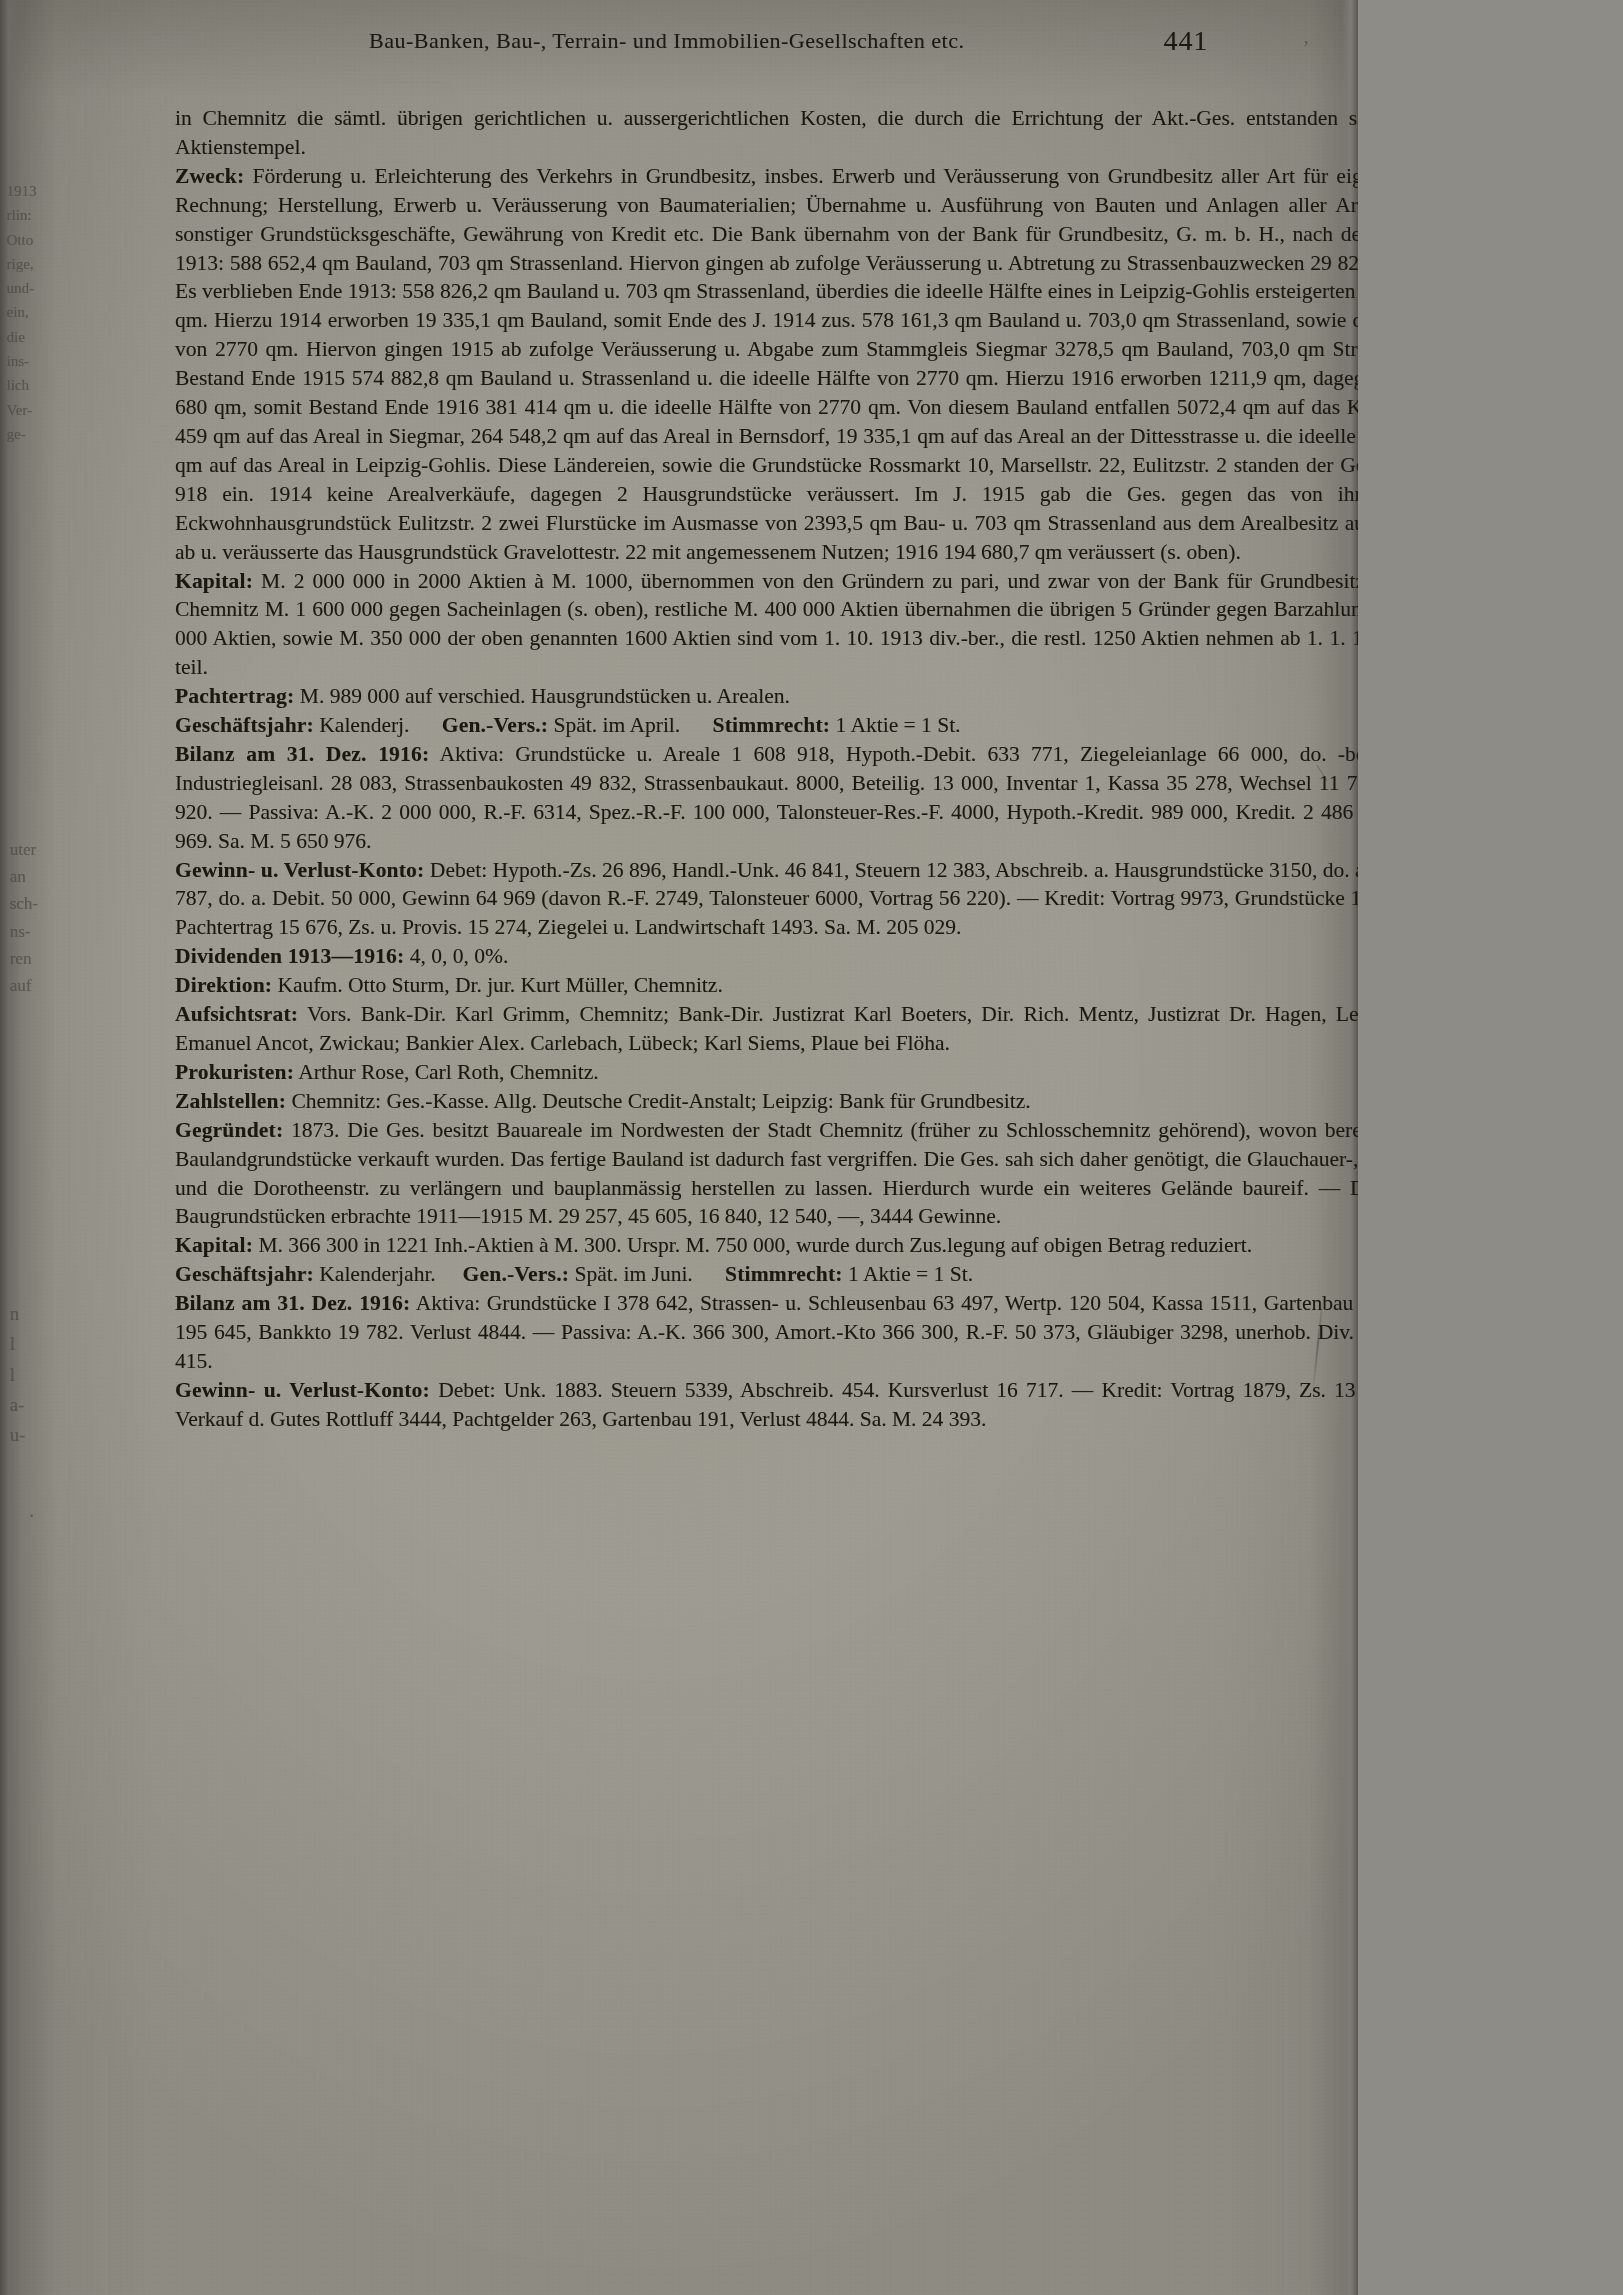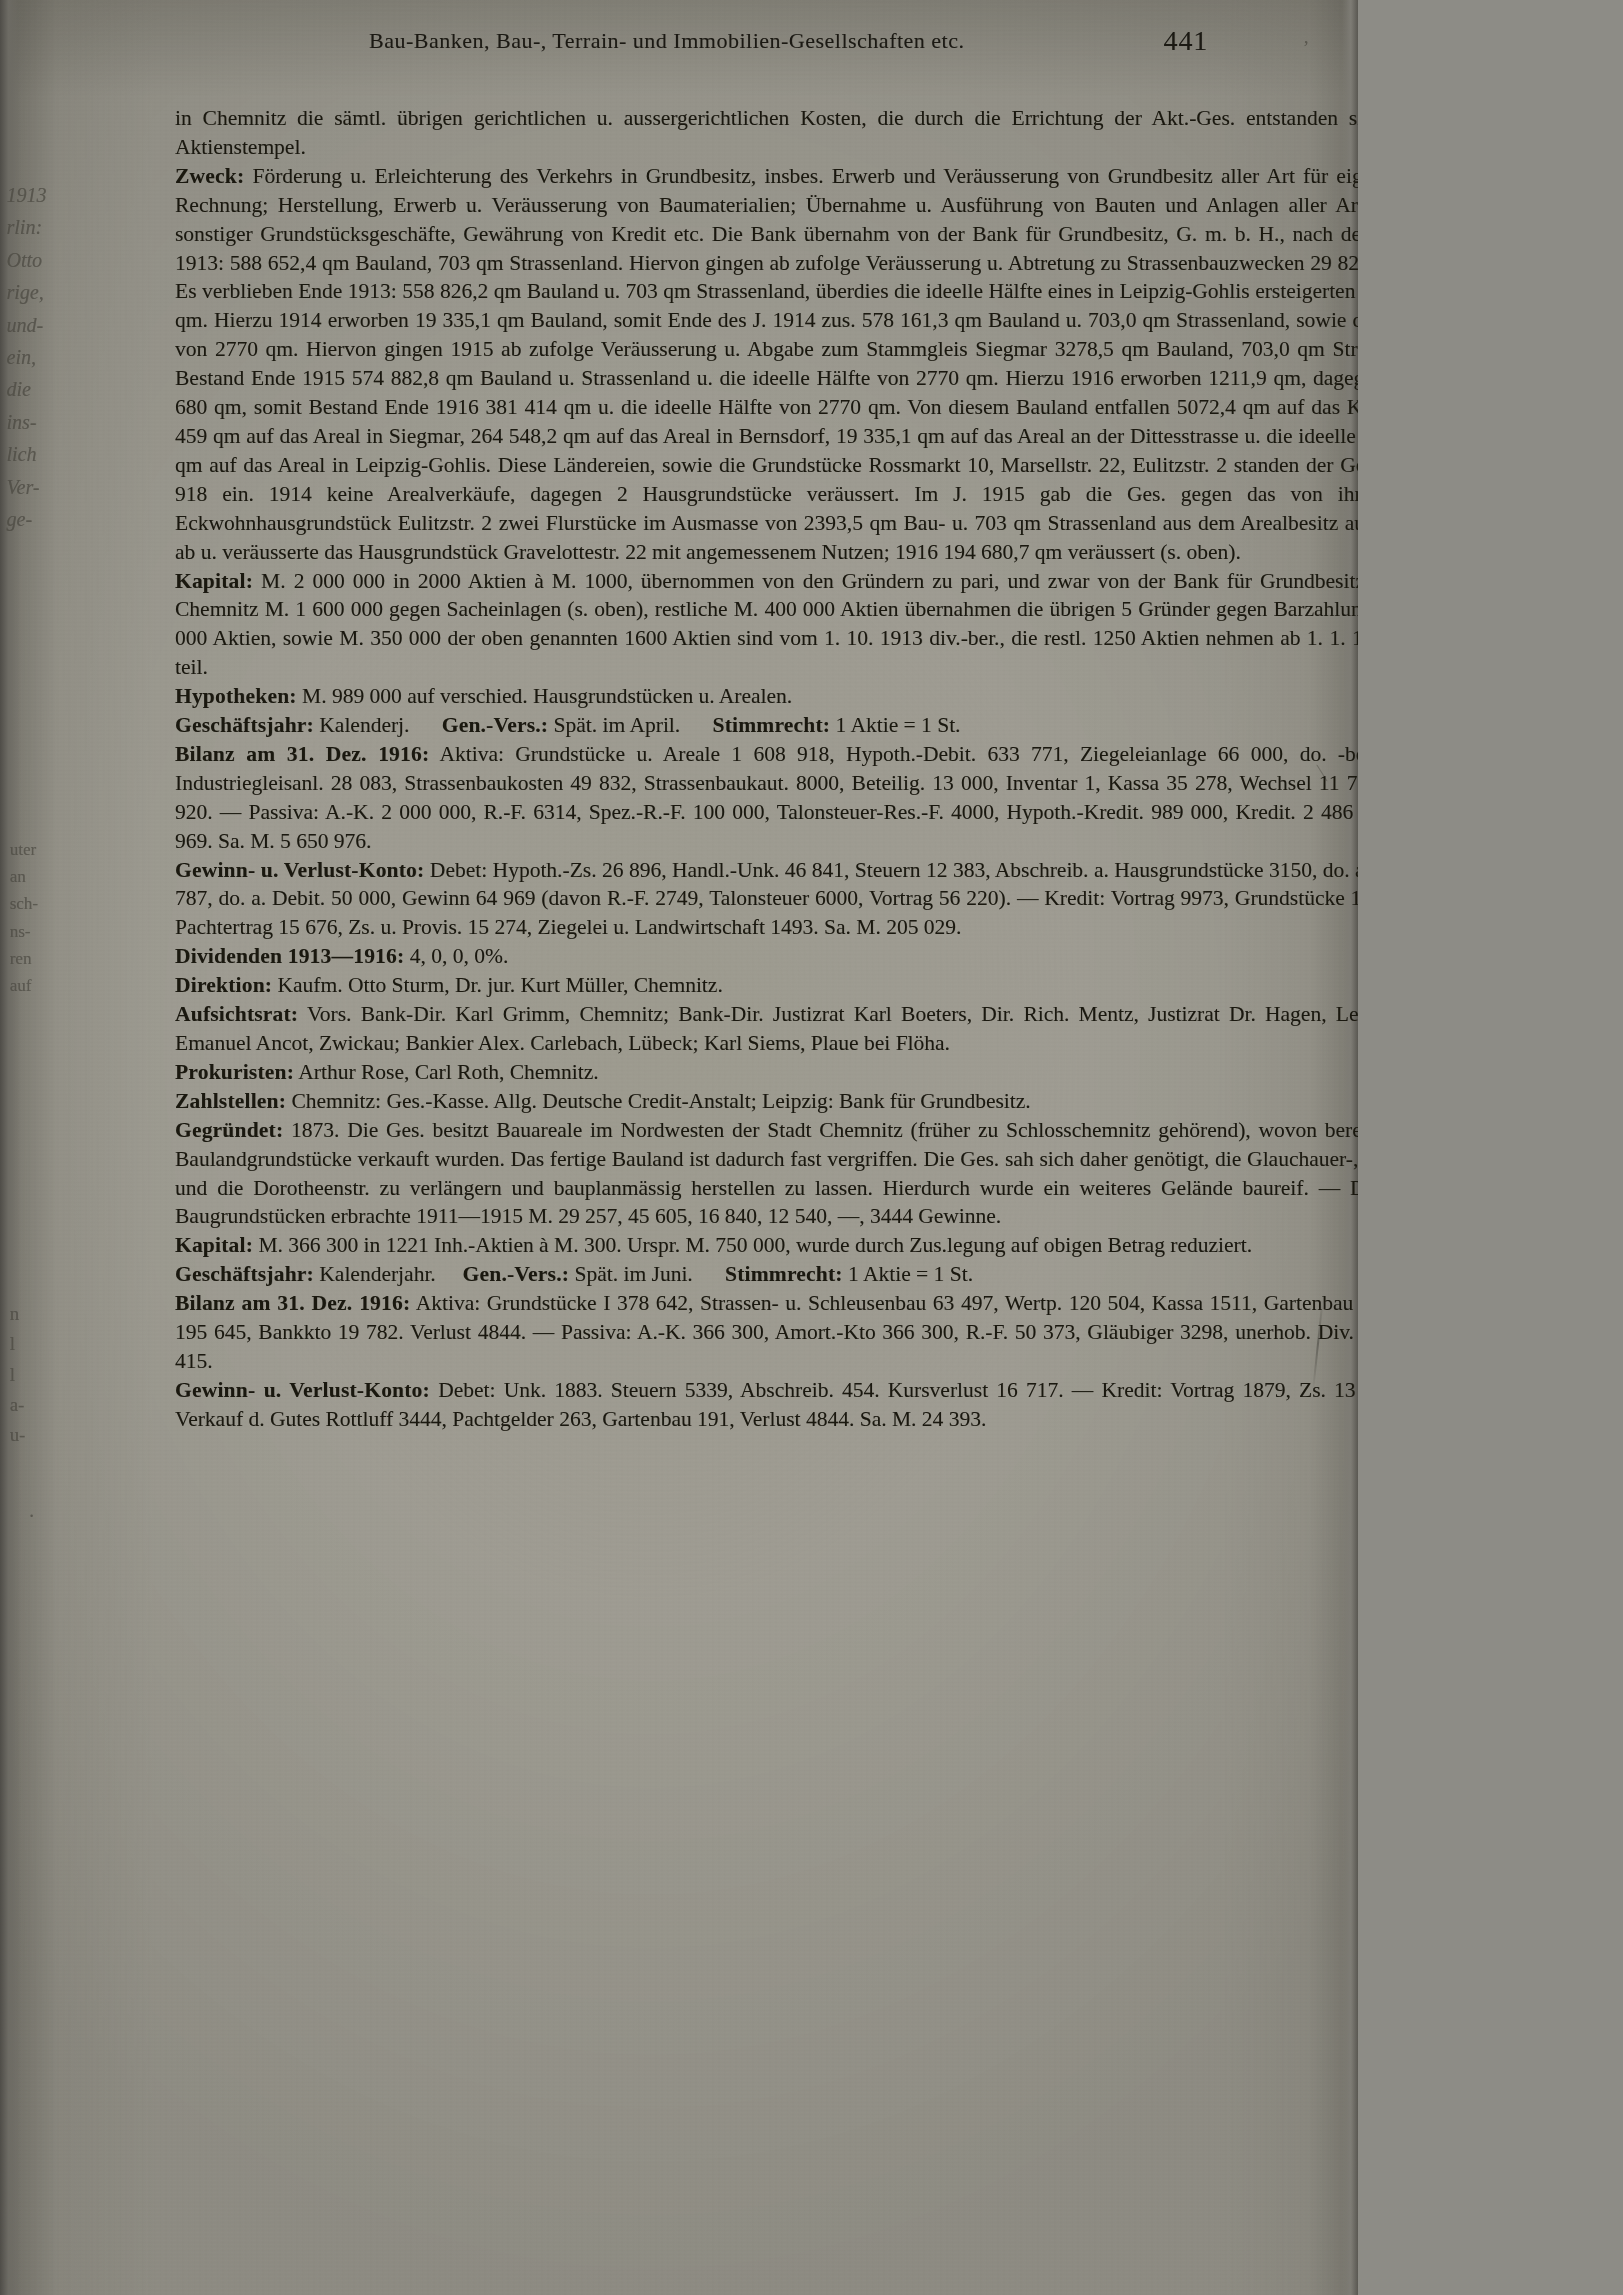--- a/index.html
+++ b/index.html
@@ -84,27 +84,26 @@
     color: #4a483f;
     opacity: .7;
   }
 
   
   .margin-col {
     position: absolute;
     left: 6.5px;
     top: 179px;
     width: 85px;
-    font-size: 20px;
+    font-size: 15px;
     line-height: 1.62;
     color: #4a4840;
     opacity: .72;
     text-align: left;
     font-family: "Liberation Serif", serif;
-    font-style: italic;
   }
   .margin-col .mg-line { white-space: nowrap; }
 
   .margin-col-2 {
     position: absolute;
     left: 9.7px;
     top: 836px;
     width: 81px;
     font-size: 17px;
     line-height: 1.6;
@@ -257,21 +256,21 @@
 
     <p class="para indent">
       <span class="lbl">Zweck:</span><span> Förderung u. Erleichterung des Verkehrs in Grundbesitz, insbes. Erwerb und Veräusserung von Grundbesitz aller Art für eigene und fremde Rechnung; Herstellung, Erwerb u. Veräusserung von Baumaterialien; Übernahme u. Ausführung von Bauten und Anlagen aller Art, sowie Betrieb sonstiger Grundstücksgeschäfte, Gewährung von Kredit etc. Die Bank übernahm von der Bank für Grundbesitz, G. m. b. H., nach der Bilanz v. 1. 1. 1913: 588 652,4 qm Bauland, 703 qm Strassenland. Hiervon gingen ab zufolge Veräusserung u. Abtretung zu Strassenbauzwecken 29 826,2 qm Bauland. Es verblieben Ende 1913: 558 826,2 qm Bauland u. 703 qm Strassenland, überdies die ideelle Hälfte eines in Leipzig-Gohlis ersteigerten Areals von 2770 qm. Hierzu 1914 erworben 19 335,1 qm Bauland, somit Ende des J. 1914 zus. 578 161,3 qm Bauland u. 703,0 qm Strassenland, sowie die ideelle Hälfte von 2770 qm. Hiervon gingen 1915 ab zufolge Veräusserung u. Abgabe zum Stammgleis Siegmar 3278,5 qm Bauland, 703,0 qm Strassenland, somit Bestand Ende 1915 574 882,8 qm Bauland u. Strassenland u. die ideelle Hälfte von 2770 qm. Hierzu 1916 erworben 1211,9 qm, dagegen verkauft 194 680 qm, somit Bestand Ende 1916 381 414 qm u. die ideelle Hälfte von 2770 qm. Von diesem Bauland entfallen 5072,4 qm auf das Kassbergareal, 91 459 qm auf das Areal in Siegmar, 264 548,2 qm auf das Areal in Bernsdorf, 19 335,1 qm auf das Areal an der Dittesstrasse u. die ideelle Hälfte von 2770 qm auf das Areal in Leipzig-Gohlis. Diese Ländereien, sowie die Grundstücke Rossmarkt 10, Marsellstr. 22, Eulitzstr. 2 standen der Ges. mit M. 1 608 918 ein. 1914 keine Arealverkäufe, dagegen 2 Hausgrundstücke veräussert. Im J. 1915 gab die Ges. gegen das von ihr angenommene Eckwohnhausgrundstück Eulitzstr. 2 zwei Flurstücke im Ausmasse von 2393,5 qm Bau- u. 703 qm Strassenland aus dem Arealbesitz auf dem Kassberg ab u. veräusserte das Hausgrundstück Gravelottestr. 22 mit angemessenem Nutzen; 1916 194 680,7 qm veräussert (s. oben).</span>
     </p>
 
     <p class="para indent">
       <span class="lbl">Kapital:</span><span> M. 2 000 000 in 2000 Aktien à M. 1000, übernommen von den Gründern zu pari, und zwar von der Bank für Grundbesitz G. m. b. H. in Chemnitz M. 1 600 000 gegen Sacheinlagen (s. oben), restliche M. 400 000 Aktien übernahmen die übrigen 5 Gründer gegen Barzahlung. Diese M. 400 000 Aktien, sowie M. 350 000 der oben genannten 1600 Aktien sind vom 1. 10. 1913 div.-ber., die restl. 1250 Aktien nehmen ab 1. 1. 1913 am Gewinn teil.</span>
     </p>
 
     <p class="para indent">
-      <span class="lbl">Hypotheken:</span><span> M. 989 000 auf verschied. Hausgrundstücken u. Arealen.</span>
+      <span class="lbl">Pachtertrag:</span><span> M. 989 000 auf verschied. Hausgrundstücken u. Arealen.</span>
     </p>
 
     <p class="para indent">
       <span class="lbl">Geschäftsjahr:</span><span> Kalenderj.</span>&nbsp;&nbsp;&nbsp;&nbsp;&nbsp;&nbsp;<span class="lbl">Gen.-Vers.:</span><span> Spät. im April.</span>&nbsp;&nbsp;&nbsp;&nbsp;&nbsp;&nbsp;<span class="lbl">Stimmrecht:</span><span> 1 Aktie = 1 St.</span>
     </p>
 
     <p class="para indent">
       <span class="lbl">Bilanz am 31. Dez. 1916:</span><span> Aktiva: Grundstücke u. Areale 1 608 918, Hypoth.-Debit. 633 771, Ziegeleianlage 66 000, do. -bestände 44 974, Industriegleisanl. 28 083, Strassenbaukosten 49 832, Strassenbaukaut. 8000, Beteilig. 13 000, Inventar 1, Kassa 35 278, Wechsel 11 776, Debit. 3 157 920. — Passiva: A.-K. 2 000 000, R.-F. 6314, Spez.-R.-F. 100 000, Talonsteuer-Res.-F. 4000, Hypoth.-Kredit. 989 000, Kredit. 2 486 691, Gewinn 64 969. Sa. M. 5 650 976.</span>
     </p>
 

